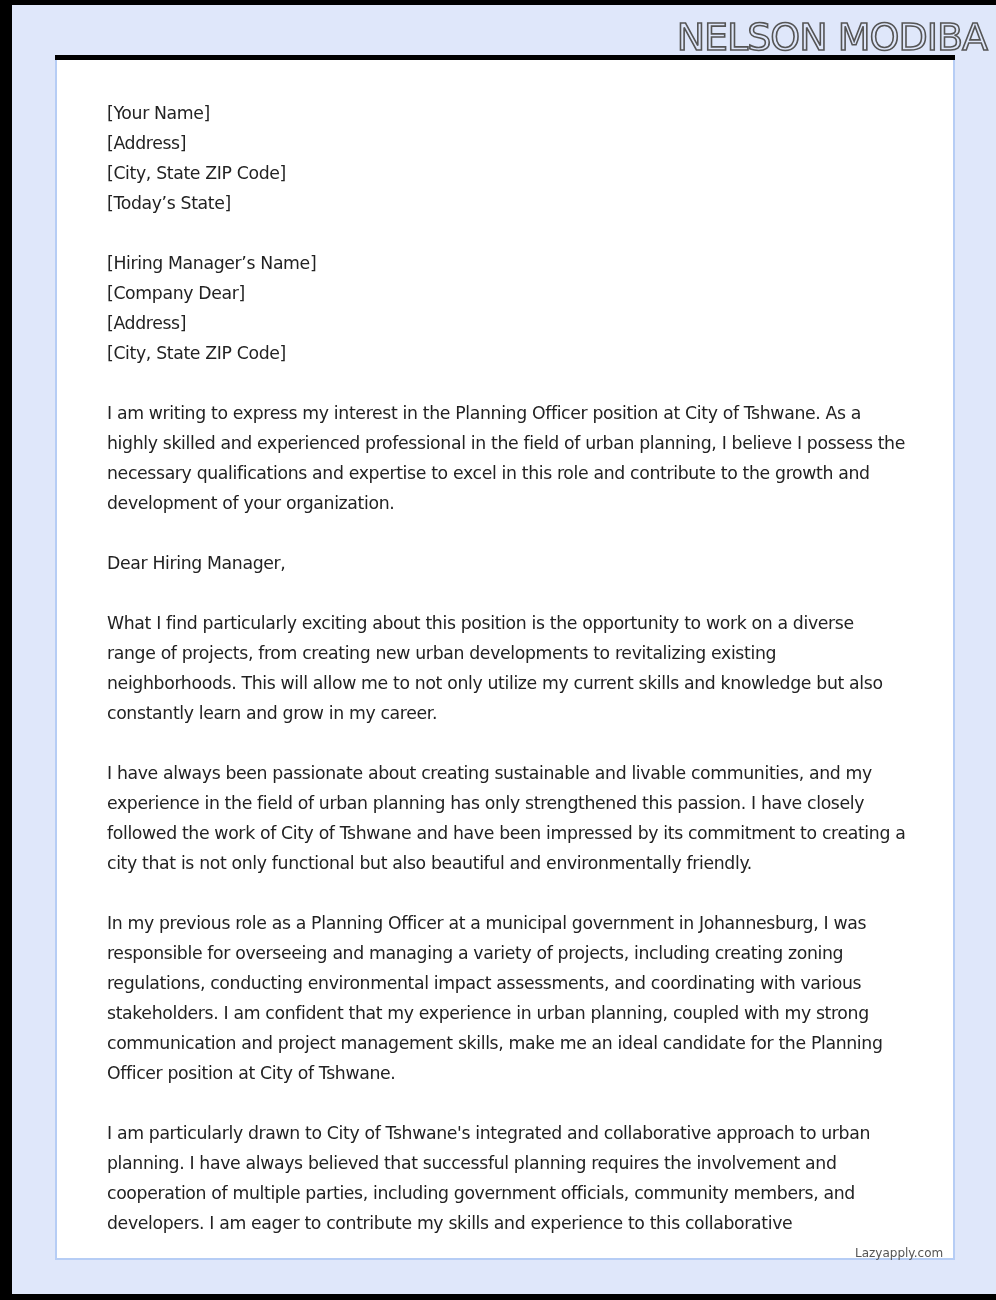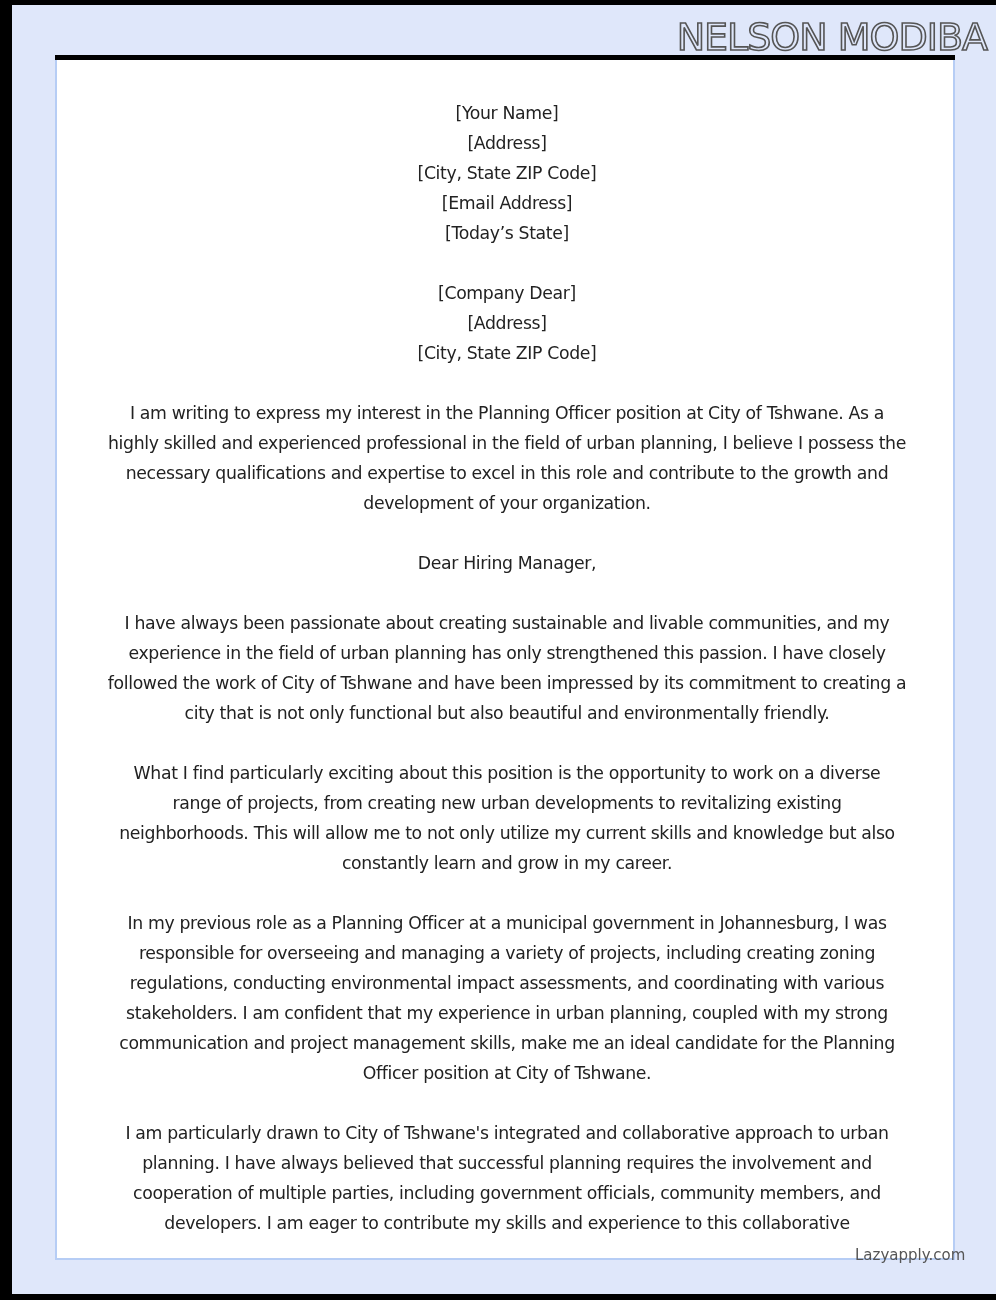--- a/index.html
+++ b/index.html
@@ -29,52 +29,52 @@
   .card-topbar {
     position: absolute; left: 43px; top: 50px; width: 900px; height: 5px;
     background: #000;
   }
   .content {
     position: absolute; left: 95px; top: 93px; width: 800px;
     font-family: "DejaVu Sans", sans-serif;
     font-size: 17.3px; line-height: 30px; color: #222;
     letter-spacing: -0.35px;
   }
-  .content p { margin: 0 0 30px 0; text-align: center; }
+  .content p { margin: 0 0 30px 0; }
   .addr-line { display: block; }
   .watermark {
     position: absolute; left: 843px; top: 1241px;
     font-family: "DejaVu Sans", sans-serif;
-    font-size: 15px; color: #555; white-space: nowrap;
+    font-size: 12px; color: #555; white-space: nowrap;
   }
 </style>
 </head>
 <body>
 
 <div class="frame">
   <div class="name">NELSON MODIBA</div>
 
   <div class="card"></div>
   <div class="card-topbar"></div>
 
   <div class="content">
     <p>
       <span class="addr-line">[Your Name]</span>
       <span class="addr-line">[Address]</span>
       <span class="addr-line">[City, State ZIP Code]</span>
-      <span class="addr-line">[Email Address]</span>
       <span class="addr-line">[Today’s State]</span>
     </p>
     <p>
+      <span class="addr-line">[Hiring Manager’s Name]</span>
       <span class="addr-line">[Company Dear]</span>
       <span class="addr-line">[Address]</span>
       <span class="addr-line">[City, State ZIP Code]</span>
     </p>
     <p>I am writing to express my interest in the Planning Officer position at City of Tshwane. As a highly skilled and experienced professional in the field of urban planning, I believe I possess the necessary qualifications and expertise to excel in this role and contribute to the growth and development of your organization.</p>
     <p>Dear Hiring Manager,</p>
+    <p>What I find particularly exciting about this position is the opportunity to work on a diverse range of projects, from creating new urban developments to revitalizing existing neighborhoods. This will allow me to not only utilize my current skills and knowledge but also constantly learn and grow in my career.</p>
     <p>I have always been passionate about creating sustainable and livable communities, and my experience in the field of urban planning has only strengthened this passion. I have closely followed the work of City of Tshwane and have been impressed by its commitment to creating a city that is not only functional but also beautiful and environmentally friendly.</p>
-    <p>What I find particularly exciting about this position is the opportunity to work on a diverse range of projects, from creating new urban developments to revitalizing existing neighborhoods. This will allow me to not only utilize my current skills and knowledge but also constantly learn and grow in my career.</p>
     <p>In my previous role as a Planning Officer at a municipal government in Johannesburg, I was responsible for overseeing and managing a variety of projects, including creating zoning regulations, conducting environmental impact assessments, and coordinating with various stakeholders. I am confident that my experience in urban planning, coupled with my strong communication and project management skills, make me an ideal candidate for the Planning Officer position at City of Tshwane.</p>
     <p>I am particularly drawn to City of Tshwane's integrated and collaborative approach to urban planning. I have always believed that successful planning requires the involvement and cooperation of multiple parties, including government officials, community members, and developers. I am eager to contribute my skills and experience to this collaborative</p>
   </div>
 
   <div class="watermark">Lazyapply.com</div>
 </div>
 
 </body></html>

